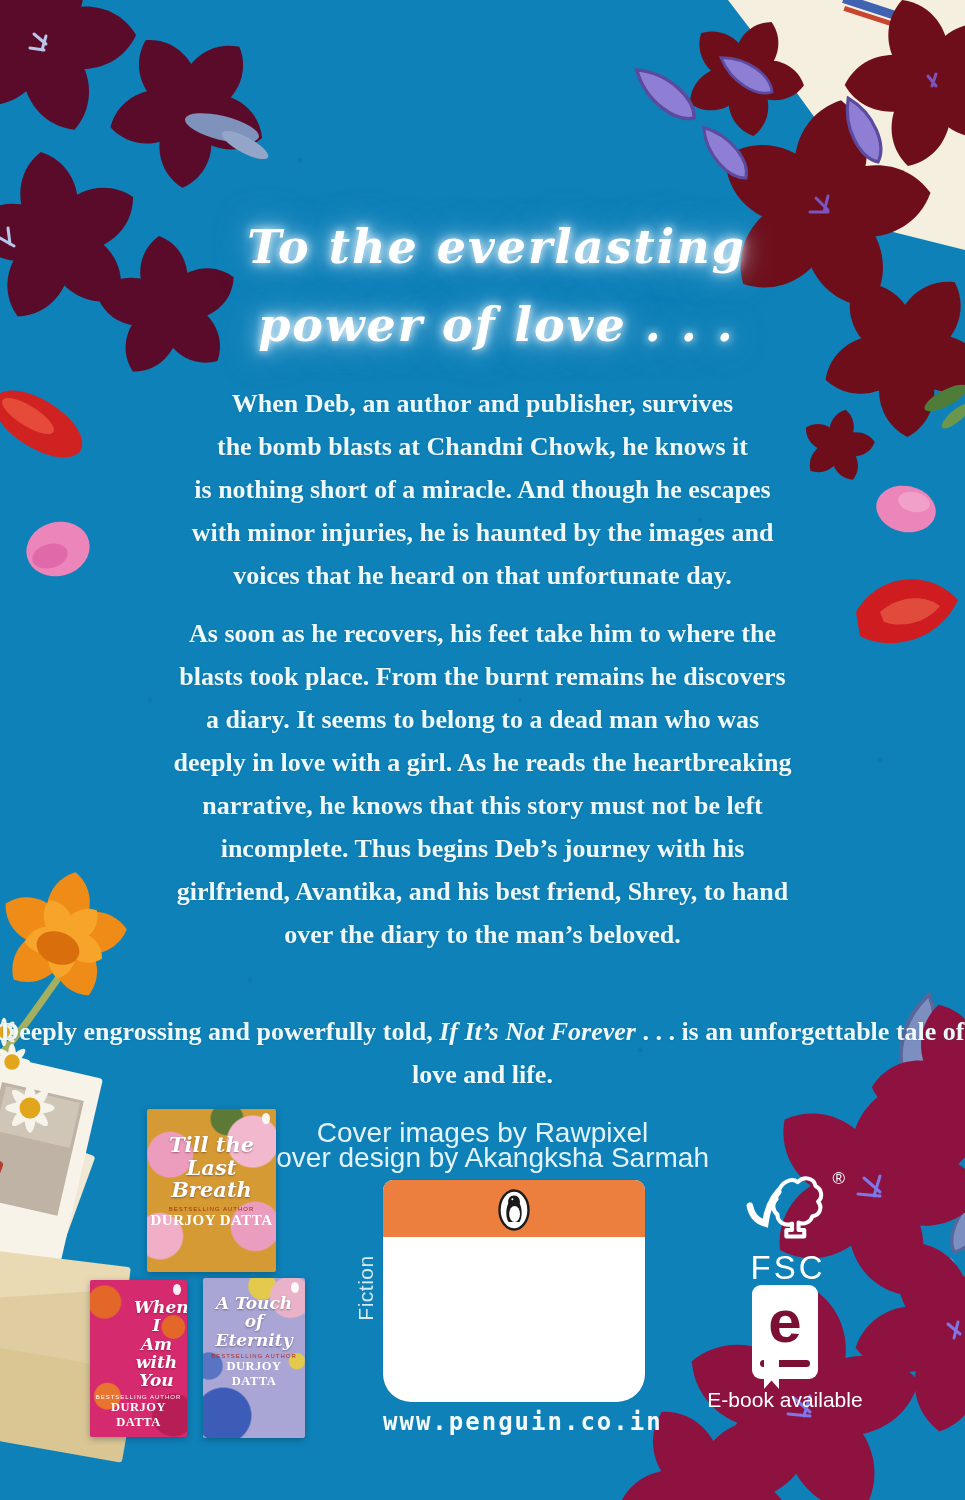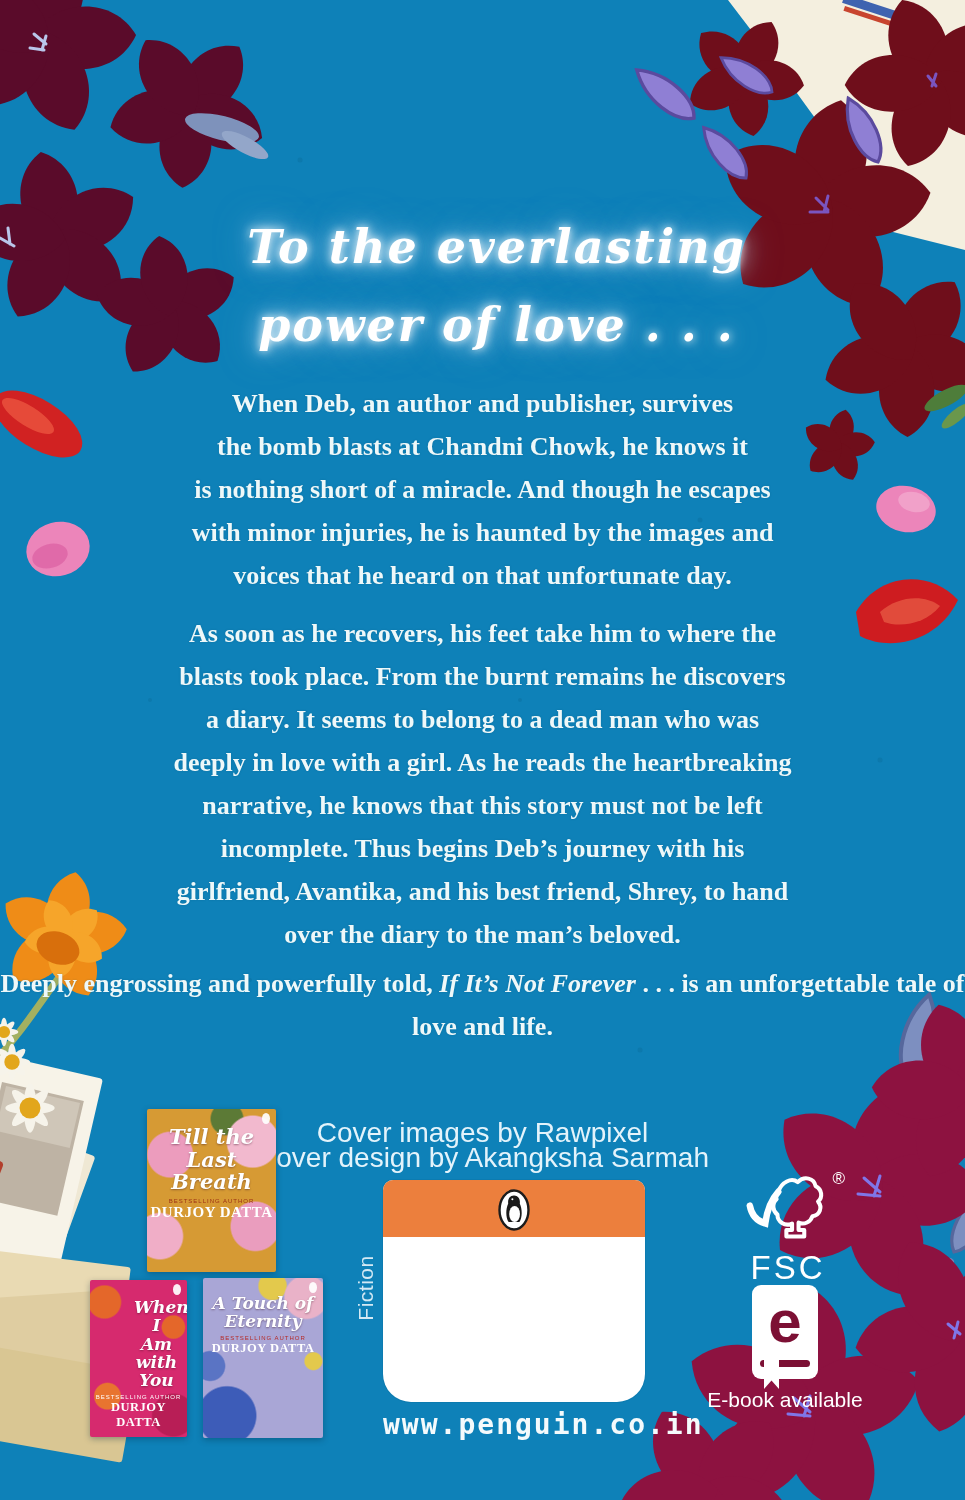--- a/index.html
+++ b/index.html
@@ -12,36 +12,36 @@
     font-family:"DejaVu Serif",serif;font-style:italic;font-weight:bold;letter-spacing:2px;
     text-shadow:0 0 10px rgba(255,255,255,.95),0 0 22px rgba(205,235,255,.8),0 0 38px rgba(160,215,255,.55);padding-left:14px;}
   .ded1{top:220px;font-size:46px;}
   .ded2{top:298px;font-size:46px;}
 
   .body-par{left:0;width:100%;text-align:center;color:#eef8f9;font-weight:bold;
     font-size:26px;line-height:43px;white-space:pre-line;
     text-shadow:0 0 2px rgba(10,80,110,.3);}
   .p1{top:382px;}
   .p2{top:612px;}
-  .p3{top:962px;font-family:Liberation Serif, serif;}
+  .p3{top:1010px;font-family:Liberation Serif, serif;}
   .p3 .ital{font-style:italic;}
 
   .credits{top:1120px;left:0;width:100%;text-align:center;color:#e3f3fb;
     font-family:"Liberation Sans",sans-serif;font-size:28px;line-height:25px;}
 
   
   .pg-box{left:383px;top:1180px;width:262px;height:222px;background:#ffffff;
     border-radius:10px 10px 28px 28px;overflow:hidden;box-shadow:0 0 0 1px rgba(0,60,90,.08);}
   .pg-band{position:absolute;left:0;top:0;width:100%;height:57px;background:#ec7f3d;}
   .pg-oval{position:absolute;left:113px;top:8px;}
   .fiction{left:306px;top:1276px;width:120px;text-align:center;color:#d3e9f4;
     font-family:"Liberation Sans",sans-serif;font-size:21px;letter-spacing:.5px;
     transform:rotate(-90deg);transform-origin:center center;}
   .website{left:383px;top:1408px;width:262px;text-align:center;color:#f4fafc;
-    font-family:"DejaVu Sans Mono",monospace;font-weight:bold;font-size:28px;letter-spacing:2px;}
+    font-family:"DejaVu Sans Mono",monospace;font-weight:bold;font-size:24px;letter-spacing:2px;}
 
   
   .fsc{left:723px;top:1165px;width:130px;text-align:center;color:#fff;}
   .fsc-label{font-family:Liberation Sans, sans-serif;font-size:33px;letter-spacing:3px;margin-top:2px;}
   .fsc-reg{position:absolute;right:8px;top:4px;font-family:"Liberation Sans",sans-serif;font-size:17px;}
 
   
   .ebook{left:695px;top:1285px;width:180px;text-align:center;}
   .ebook-book{position:relative;width:66px;height:94px;margin:0 auto;background:#ffffff;border-radius:9px;}
   .ebook-e{position:absolute;left:0;right:0;top:2px;font-family:"Liberation Sans",sans-serif;
@@ -61,34 +61,34 @@
   .book-penguin{position:absolute;top:4px;right:6px;width:8px;height:11px;background:#fff;
     border-radius:50%;opacity:.92;}
   .b1{left:147px;top:1109px;width:129px;height:163px;
     background:
       radial-gradient(circle at 18% 28%, #ec9cbd 0 14%, rgba(0,0,0,0) 15%),
       radial-gradient(circle at 82% 20%, #f2b9ce 0 15%, rgba(0,0,0,0) 16%),
       radial-gradient(circle at 84% 72%, #ea9dbe 0 15%, rgba(0,0,0,0) 16%),
       radial-gradient(circle at 10% 78%, #f0aec7 0 13%, rgba(0,0,0,0) 14%),
       radial-gradient(circle at 62% 6%, #5c7a36 0 9%, rgba(0,0,0,0) 10%),
       #d69a34;}
-  .b1 .book-title{font-size:21px;padding-top:17px;}
+  .b1 .book-title{font-size:21px;padding-top:25px;}
   .b1 .book-tagline{color:#9c3014;}
   .b1 .book-author{font-size:15px;color:#fff;}
   .b2{left:90px;top:1280px;width:97px;height:157px;
     background:
       radial-gradient(circle at 15% 14%, #e4672a 0 10%, rgba(0,0,0,0) 11%),
       radial-gradient(circle at 86% 30%, #e4672a 0 8%, rgba(0,0,0,0) 9%),
       radial-gradient(circle at 18% 74%, #e8742f 0 9%, rgba(0,0,0,0) 10%),
       radial-gradient(circle at 86% 86%, #b81e56 0 13%, rgba(0,0,0,0) 14%),
       #d62a6e;}
   .b2 .book-title{font-size:17px;padding-top:18px;padding-left:44px;}
   .b2 .book-tagline{color:#ffffff;}
   .b2 .book-author{font-size:12.5px;color:#fff;}
-  .b3{left:203px;top:1278px;width:120px;height:160px;
+  .b3{left:203px;top:1278px;width:102px;height:160px;
     background:
       radial-gradient(circle at 20% 86%, #3d5cb8 0 17%, rgba(0,0,0,0) 18%),
       radial-gradient(circle at 6% 55%, #5a74c4 0 10%, rgba(0,0,0,0) 11%),
       radial-gradient(circle at 86% 12%, #e9b2c8 0 12%, rgba(0,0,0,0) 13%),
       radial-gradient(circle at 58% 5%, #e3c94c 0 8%, rgba(0,0,0,0) 9%),
       radial-gradient(circle at 92% 52%, #e3c94c 0 6%, rgba(0,0,0,0) 7%),
       #a9a6d6;}
   .b3 .book-title{font-size:17px;padding-top:16px;}
   .b3 .book-tagline{color:#b52a28;}
   .b3 .book-author{font-size:12.5px;color:#fff;}

